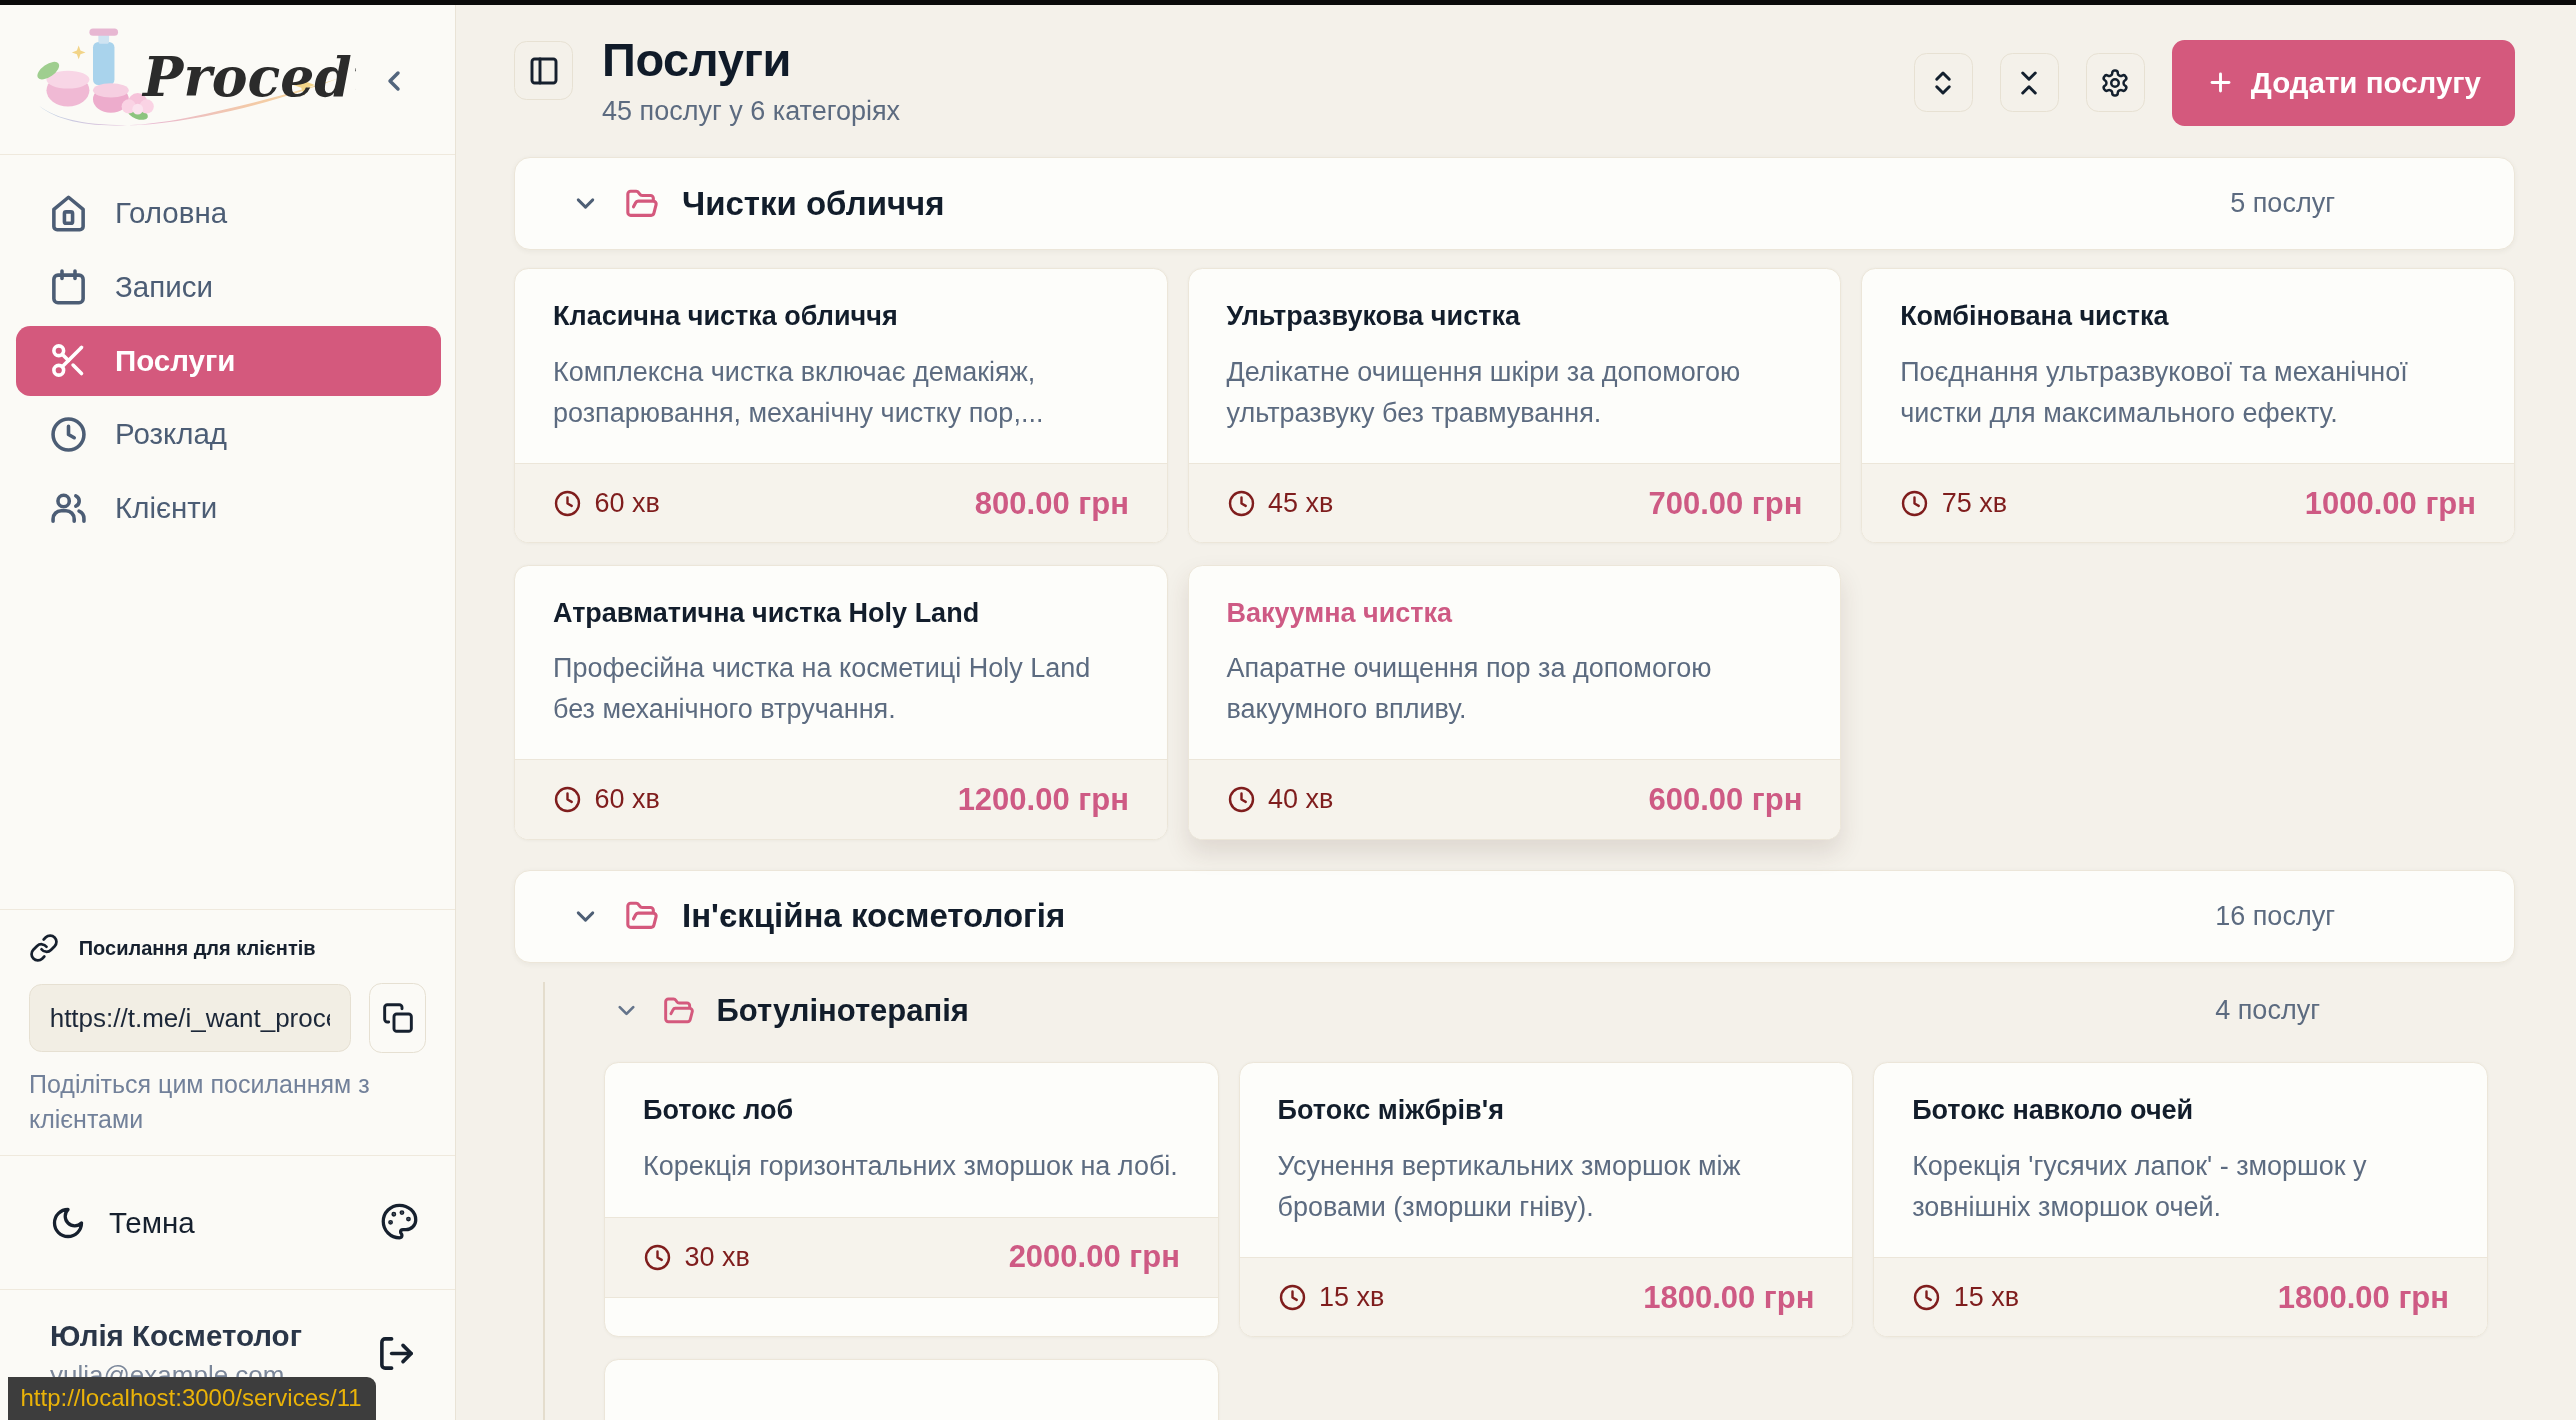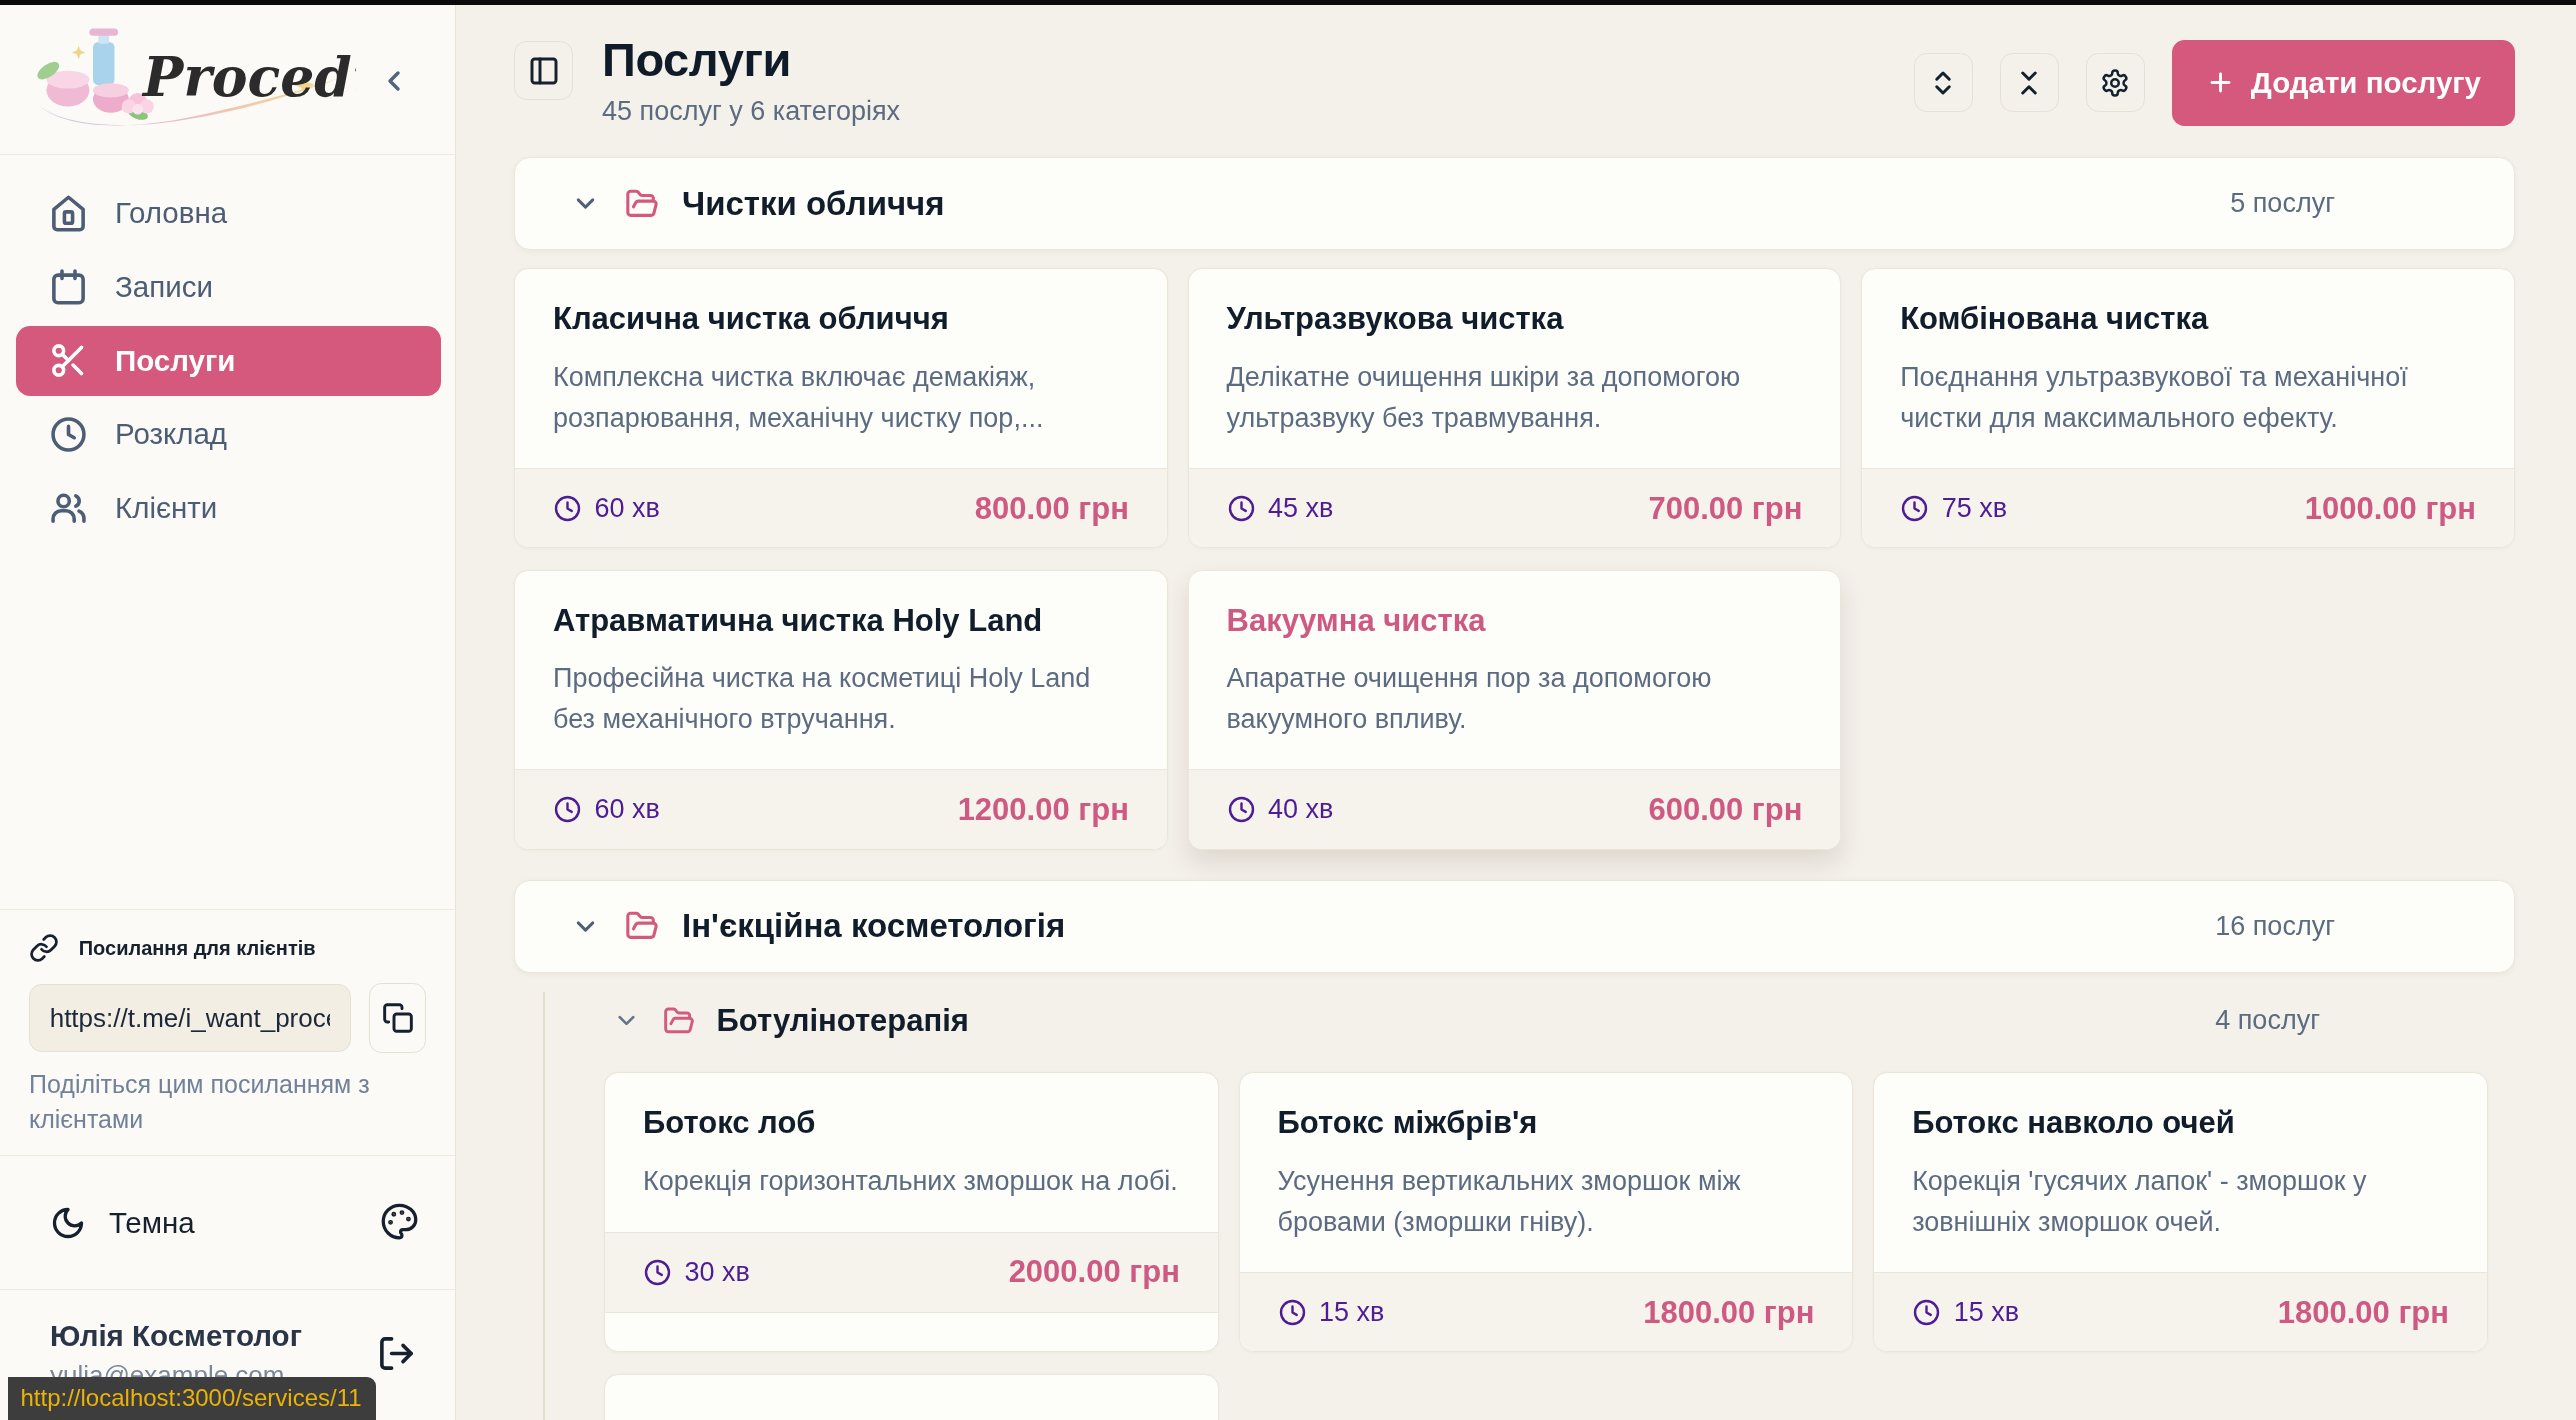--- a/index.html
+++ b/index.html
@@ -75,26 +75,26 @@
   .cat-header .chev { color:#4e5f75; width:29px; height:29px; margin-right:25px; }
   .cat-header .folder { color:#d4597d; width:34px; height:34px; margin-right:23px; }
   .cat-name { font-size:33px; font-weight:700; color:#121d2b; }
   .cat-count { margin-left:auto; margin-right:179px; font-size:27px; color:#5c6b80; }
 
   .grid { display:grid; grid-template-columns:repeat(3,1fr); column-gap:19.7px; row-gap:21.5px; margin-top:18px; }
   .card { background:#fdfdfa; border:1.8px solid #ece6d9; border-radius:14.3px; overflow:hidden;
     display:flex; flex-direction:column; cursor:pointer; box-shadow:0 0.9px 2.7px rgba(60,50,30,0.04); }
   .card.highlight { box-shadow:0 12.5px 25px rgba(80,50,40,0.13); }
   .card-body { padding:32px 38px 30px 38px; }
-  .card-title { font-size:31px; font-weight:700; color:#121d2b; }
+  .card-title { font-size:27px; font-weight:700; color:#121d2b; }
   .card.highlight .card-title { color:#ce5a84; }
   .card-desc { margin-top:19.7px; font-size:27px; line-height:1.5; color:#5c6b80; }
   .card-footer { border-top:1.8px solid #ece6d9; border-bottom:1.8px solid #ece6d9; margin-bottom:-1.8px;
     background:#f6f3ec; display:flex; align-items:center; justify-content:space-between; padding:21.5px 38px; }
-  .duration { display:flex; align-items:center; gap:12.5px; font-size:27px; color:#4c1d95; }
+  .duration { display:flex; align-items:center; gap:12.5px; font-size:27px; color:#7f1d1d; }
   .duration svg { width:29px; height:29px; }
   .price { font-size:31px; font-weight:700; color:#ce5a84; }
 
   .subtree { margin-left:29px; border-left:2.7px solid #e4ddcd; padding-left:59px; margin-right:27px; margin-top:19.7px; }
   .sub-header { display:flex; align-items:center; padding-left:9px; height:57px; cursor:pointer; }
   .sub-header .chev { color:#64748b; width:27px; height:27px; margin-right:23px; }
   .sub-header .folder { color:#d4597d; width:32px; height:32px; margin-right:21.5px; }
   .sub-name { font-size:31px; font-weight:700; color:#121d2b; }
   .sub-count { margin-left:auto; margin-right:168px; font-size:27px; color:#5c6b80; }
   .subtree .grid { margin-top:23px; }

